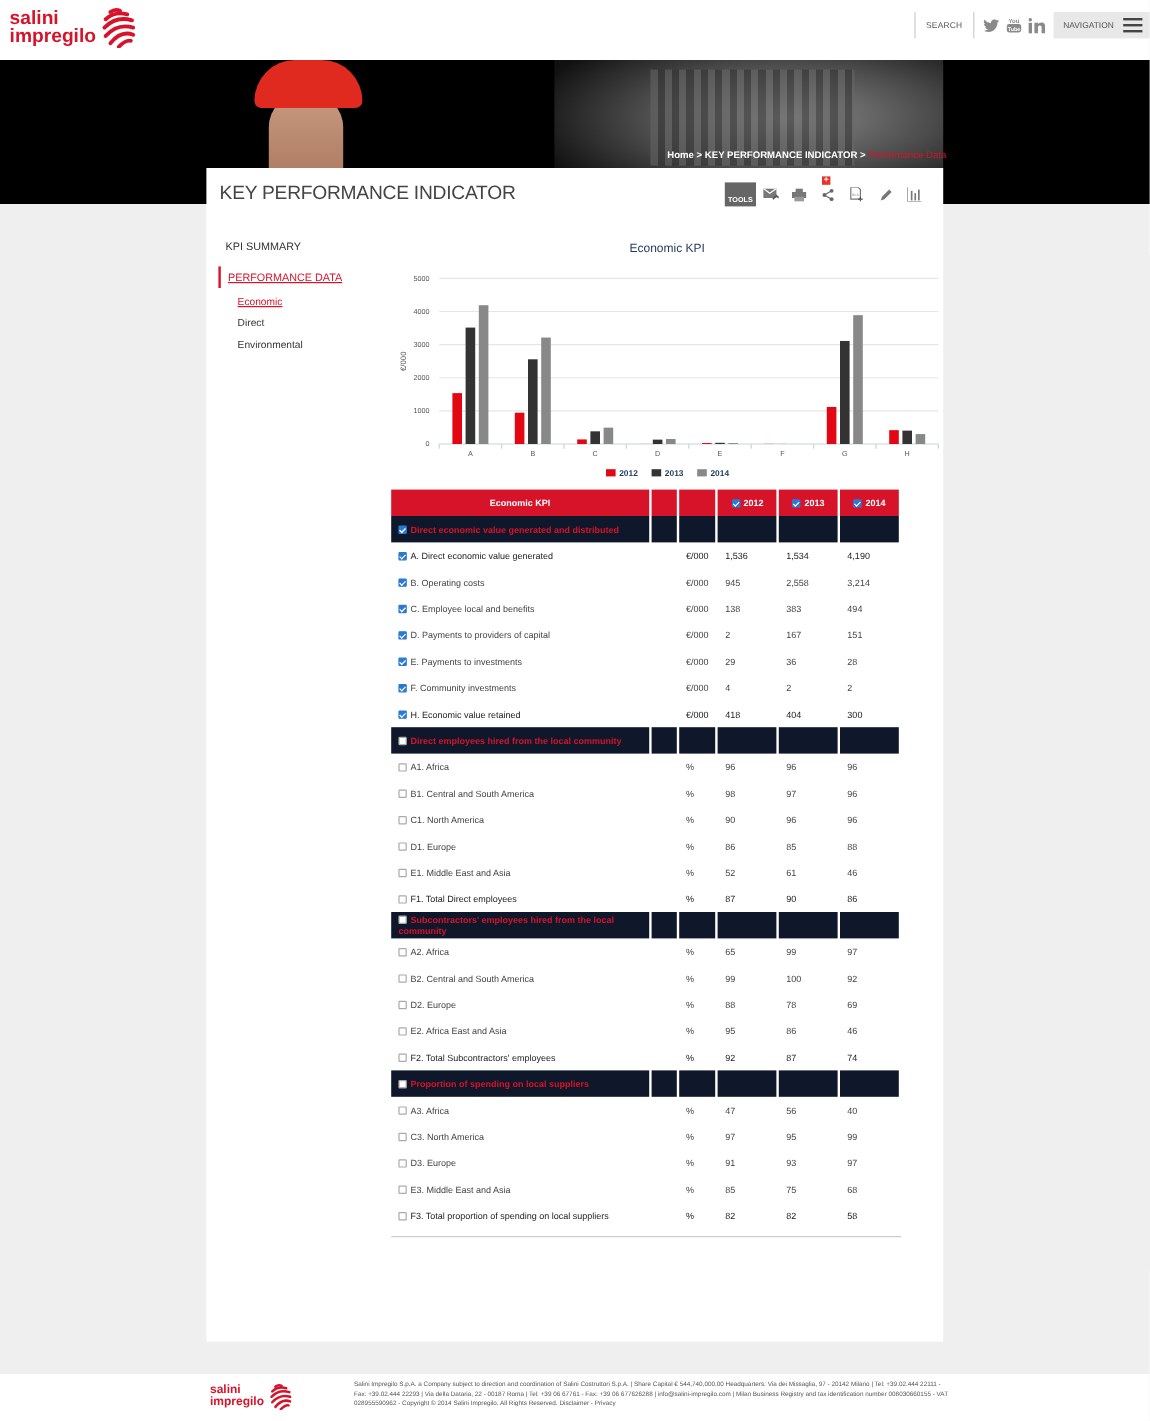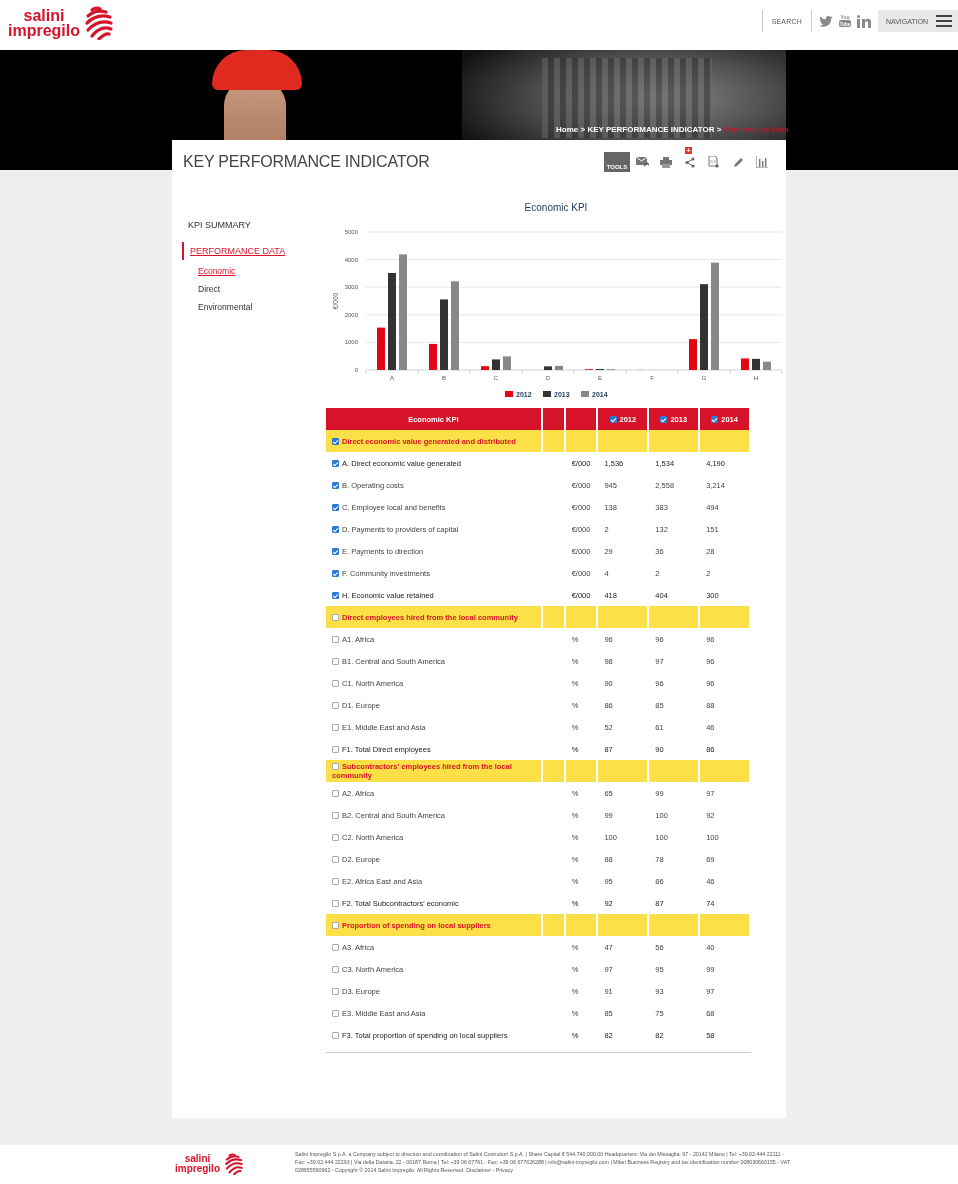--- a/index.html
+++ b/index.html
@@ -1,19 +1,19 @@
 <!DOCTYPE html>
 <html><head>
 <meta charset="utf-8">
 <style>
 *{box-sizing:border-box;margin:0;padding:0}
 body{width:958px;height:1184px;background:#efefef;font-family:"Liberation Sans",sans-serif;color:#333;position:relative;overflow:hidden}
 .topbar{position:absolute;left:0;top:0;width:958px;height:50px;background:#fff}
 .logo{position:absolute;left:8px;top:6px;display:flex;align-items:center}
-.logo-text{color:#d7132a;font-weight:bold;font-size:16px;line-height:15px;text-align:center}
+.logo-text{color:#d7132a;font-weight:bold;font-size:16px;line-height:15px;text-align:left}
 .logo-mark{margin-left:4px}
 .top-right{position:absolute;right:0;top:10px;height:22px;display:flex;align-items:center}
 .sep{width:1px;height:22px;background:#ccc}
 .search-link{font-size:7px;color:#555;padding:0 9px;letter-spacing:.2px}
 .social{display:flex;gap:5px;padding:0 7px;align-items:center}
 .nav-btn{background:#e8e8e8;height:22px;width:80px;display:flex;align-items:center;justify-content:space-between;padding:0 6px 0 8px;font-size:7px;color:#555}
 .hamb{width:16px;height:12px;display:flex;flex-direction:column;justify-content:space-between}
 .hamb i{display:block;height:2px;background:#444}
 .hero{position:absolute;left:0;top:50px;width:958px;height:120px;background:#000;overflow:hidden}
 .hero-tunnel{position:absolute;left:462px;top:0;width:324px;height:120px;background:radial-gradient(ellipse at 60% 40%,#8a8a8a 0%,#4a4a4a 45%,#111 80%)}
@@ -22,33 +22,33 @@
 .helmet{position:absolute;left:2px;top:0;width:90px;height:40px;background:#e02a20;border-radius:45px 45px 8px 8px}
 .face{position:absolute;left:14px;top:28px;width:62px;height:92px;background:linear-gradient(#c99a7f,#a47259);border-radius:28px 28px 20px 20px}
 .breadcrumb{position:absolute;left:556px;top:125px;font-size:8px;color:#fff;font-weight:bold;white-space:nowrap}
 .breadcrumb .cur{color:#d7132a;font-weight:normal}
 .main{position:absolute;left:172px;top:140px;width:614px;height:978px;background:#fff}
 .page-title{position:absolute;left:11px;top:13px;font-size:16px;color:#444;letter-spacing:-.2px}
 .tools{position:absolute;left:432px;top:12px;display:flex;align-items:center}
 .tools-btn{width:26px;height:20px;background:#666;color:#fff;font-size:6px;font-weight:bold;display:flex;align-items:flex-end;justify-content:center;padding-bottom:2px}
 .tool-ico{width:24px;height:20px;display:flex;align-items:center;justify-content:center;position:relative}
 .plus-badge{position:absolute;left:7px;top:-5px;width:7px;height:7px;background:#e8332a;color:#fff;font-size:7px;line-height:7px;text-align:center;font-weight:bold}
-.side{position:absolute;left:10px;top:80px;width:130px}
+.side{position:absolute;left:10px;top:60px;width:130px}
 .side-head{font-size:9px;color:#333;padding-left:6px}
 .side-perf{margin-top:12px;border-left:2px solid #d7132a;padding-left:6px;font-size:9px;color:#d7132a;text-decoration:underline;height:18px;line-height:18px}
 .side-sub{padding-left:16px;font-size:8.5px;color:#333;margin-top:6px;height:12px}
 .side-sub.active{color:#d7132a;text-decoration:underline}
 .chart{position:absolute;left:154px;top:58px;width:460px;height:210px}
 .chart-title{position:absolute;left:0;top:4px;width:460px;text-align:center;font-size:10px;color:#1d3a5c}
 .table-wrap{position:absolute;left:154px;top:268px;width:425px}
 table{border-collapse:separate;border-spacing:2px 0;width:427px;margin-left:-2px;font-size:7.5px}
 th{background:#d7132a;color:#fff;height:22px;font-weight:bold;text-align:left;padding:0 6px}
 th.c{text-align:center}
 td{height:22px;padding:0 6px;color:#444}
-tr.group td{background:#fde047;color:#d7132a;font-weight:bold}
+tr.group td{background:#0f172a;color:#d7132a;font-weight:bold}
 tr.bold td{font-weight:normal;color:#222}
 .cb{display:inline-block;width:7px;height:7px;border:1px solid #aaa;border-radius:1px;vertical-align:-1px;margin-right:3px;background:#fff}
 .cb.on{background:#2a7ad3;border-color:#2a7ad3;position:relative}
 .cb.on::after{content:"";position:absolute;left:1px;top:0;width:2px;height:4px;border:solid #fff;border-width:0 1px 1px 0;transform:rotate(45deg)}
 .table-end{height:1px;background:#ccc;margin-top:6px;width:425px}
 .footer{position:absolute;left:0;top:1145px;width:958px;height:39px;background:#fff}
 .footer-logo{position:absolute;left:175px;top:8px;display:flex;align-items:center}
 .footer-logo .logo-text{font-size:10px;line-height:10px}
 .footer-text{position:absolute;left:295px;top:6px;width:495px;font-size:5.3px;line-height:7.8px;color:#555}
 </style>
@@ -294,25 +294,25 @@
             <td>€/000</td>
             <td>138</td>
             <td>383</td>
             <td>494</td>
           </tr>
           <tr>
             <td><span class="cb on"></span><span>D. Payments to providers of capital</span></td>
             <td></td>
             <td>€/000</td>
             <td>2</td>
-            <td>132</td>
+            <td>167</td>
             <td>151</td>
           </tr>
           <tr>
-            <td><span class="cb on"></span><span>E. Payments to direction</span></td>
+            <td><span class="cb on"></span><span>E. Payments to investments</span></td>
             <td></td>
             <td>€/000</td>
             <td>29</td>
             <td>36</td>
             <td>28</td>
           </tr>
           <tr>
             <td><span class="cb on"></span><span>F. Community investments</span></td>
             <td></td>
             <td>€/000</td>
@@ -402,45 +402,37 @@
           </tr>
           <tr>
             <td><span class="cb"></span><span>B2. Central and South America</span></td>
             <td></td>
             <td>%</td>
             <td>99</td>
             <td>100</td>
             <td>92</td>
           </tr>
           <tr>
-            <td><span class="cb"></span><span>C2. North America</span></td>
-            <td></td>
-            <td>%</td>
-            <td>100</td>
-            <td>100</td>
-            <td>100</td>
-          </tr>
-          <tr>
             <td><span class="cb"></span><span>D2. Europe</span></td>
             <td></td>
             <td>%</td>
             <td>88</td>
             <td>78</td>
             <td>69</td>
           </tr>
           <tr>
             <td><span class="cb"></span><span>E2. Africa East and Asia</span></td>
             <td></td>
             <td>%</td>
             <td>95</td>
             <td>86</td>
             <td>46</td>
           </tr>
           <tr class="bold">
-            <td><span class="cb"></span><span>F2. Total Subcontractors' economic</span></td>
+            <td><span class="cb"></span><span>F2. Total Subcontractors' employees</span></td>
             <td></td>
             <td>%</td>
             <td>92</td>
             <td>87</td>
             <td>74</td>
           </tr>
           <tr class="group">
             <td><span class="cb"></span><span>Proportion of spending on local suppliers</span></td>
             <td></td>
             <td></td>

